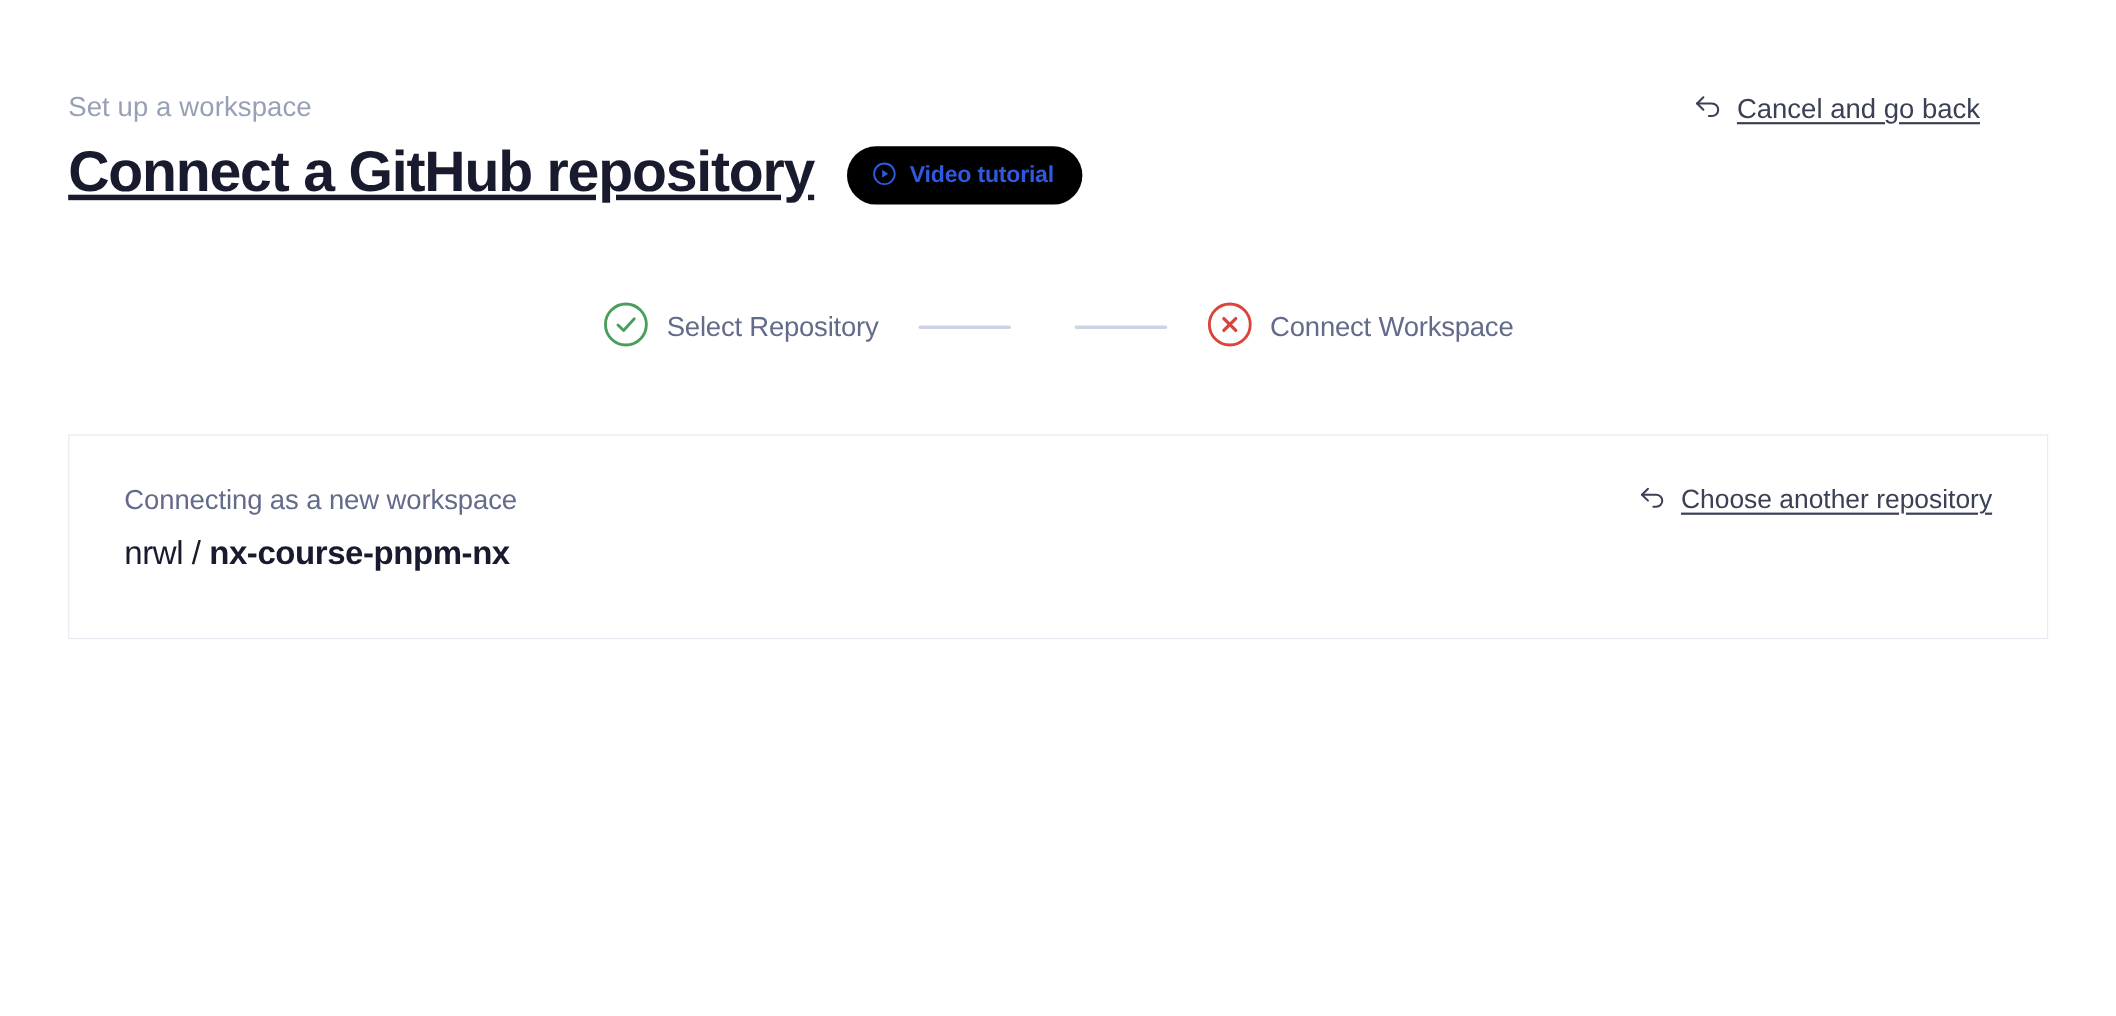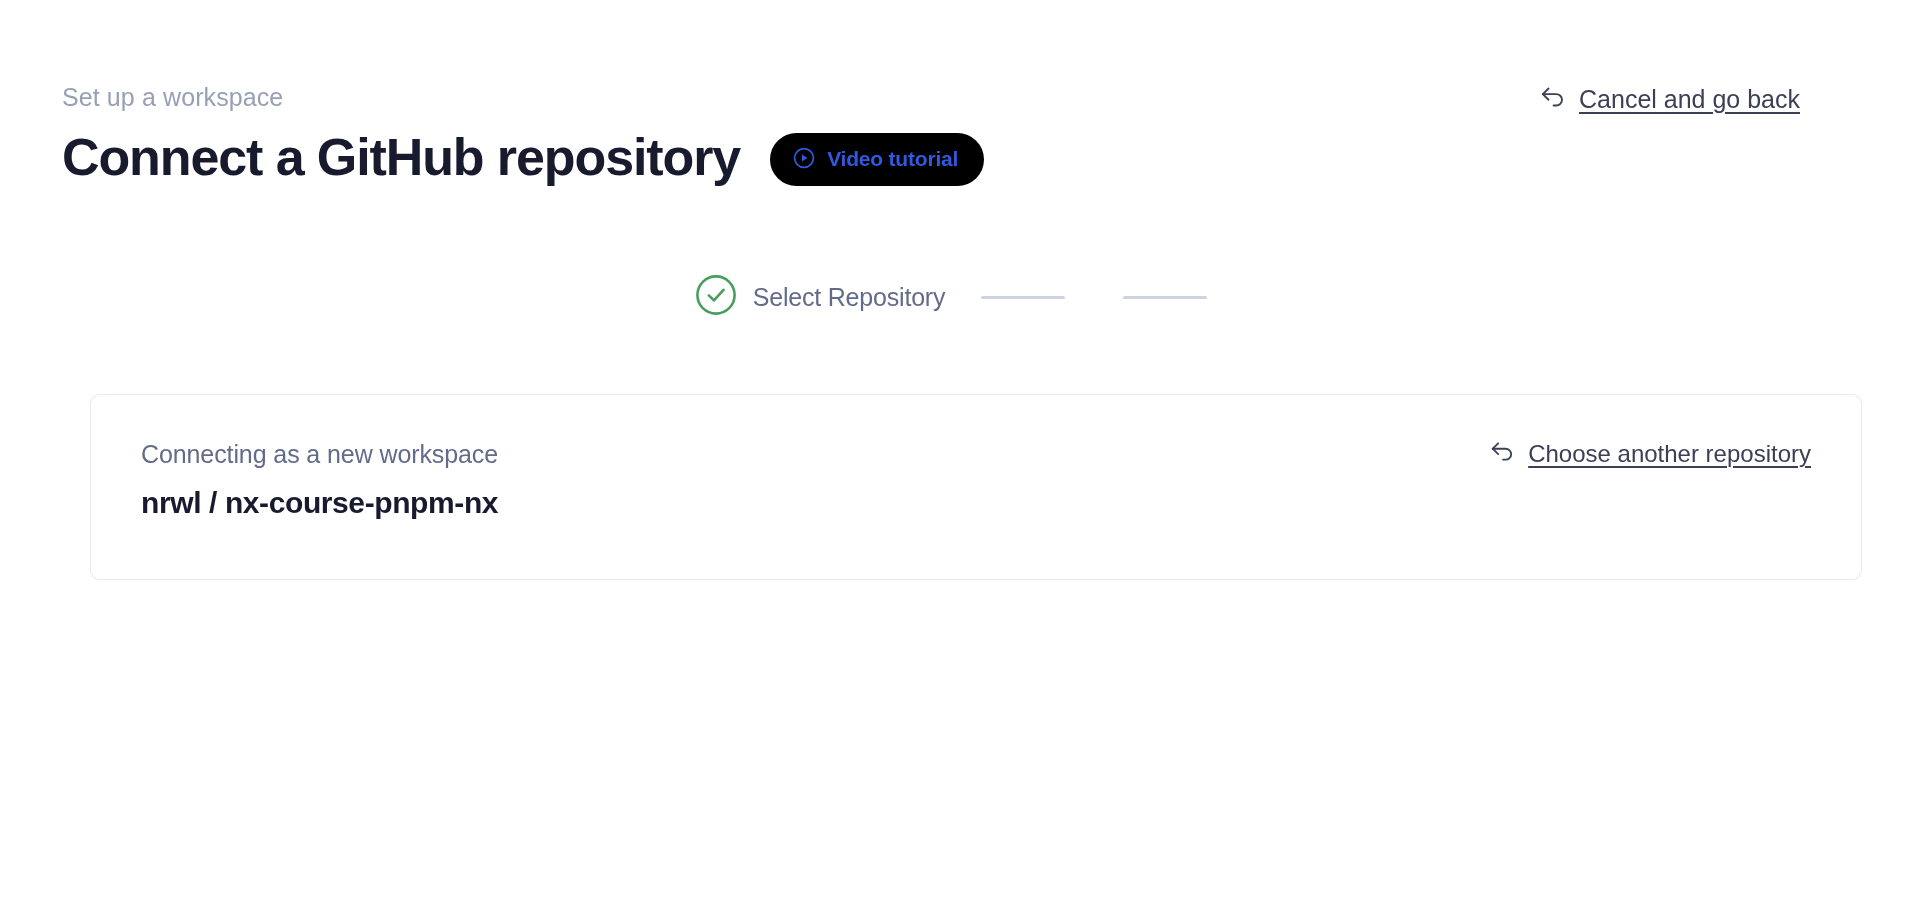--- a/index.html
+++ b/index.html
@@ -40,20 +40,21 @@
     margin-top: 16px;
   }
 
   .page-title {
     font-size: 52px;
     font-weight: 700;
     color: #181a2e;
     letter-spacing: -1.1px;
     line-height: 1.12;
     white-space: nowrap;
+    text-decoration: underline;
   }
 
   .video-btn {
     display: inline-flex;
     align-items: center;
     gap: 11px;
     background: #000000;
     border: none;
     border-radius: 999px;
     padding: 13px 26px 13px 22px;
@@ -126,45 +127,44 @@
     margin: 0 22px;
     flex: 0 0 auto;
   }
 
   
   .cards { margin-top: 74px; }
 
   .card {
     position: relative;
     border: 1px solid #e6e8ef;
-    border-radius: 10px;
+    border-radius: 0;
     background: #ffffff;
     padding: 44px 50px 48px 50px;
     min-height: 186px;
-    margin-left: 28px;
   }
 
   .card + .card { margin-top: 68px; }
 
   .card-caption {
     font-size: 25px;
     color: #636b8a;
     letter-spacing: -0.1px;
     line-height: 1.2;
   }
 
   .card-value {
     margin-top: 16px;
     font-size: 30px;
     color: #181a2e;
     letter-spacing: -0.4px;
     line-height: 1.2;
   }
 
-  .card-value .owner { font-weight: 700; }
+  .card-value .owner { font-weight: 400; }
   .card-value .repo  { font-weight: 700; }
 
   .card-link {
     position: absolute;
     top: 44px;
     right: 50px;
     display: inline-flex;
     align-items: center;
     gap: 12px;
     text-decoration: none;
@@ -227,20 +227,29 @@
         </svg>
       </span>
       <span class="step-label">Select Repository</span>
     </div>
 
     <div class="connector"></div>
 
 
     <div class="connector"></div>
 
+    <div class="step">
+      <span class="step-icon">
+        <svg width="42" height="42" viewBox="0 0 42 42" fill="none">
+          <circle cx="21" cy="21" r="18.6" stroke="#d9453a" stroke-width="2.6"></circle>
+          <path d="M15.6 15.6L26.4 26.4M26.4 15.6L15.6 26.4" stroke="#d9453a" stroke-width="3" stroke-linecap="round"></path>
+        </svg>
+      </span>
+      <span class="step-label">Connect Workspace</span>
+    </div>
 
   </div>
 
   <div class="cards">
 
     <div class="card">
       <div class="card-caption">Connecting as a new workspace</div>
       <div class="card-value">
         <span class="owner">nrwl / </span><span class="repo">nx-course-pnpm-nx</span>
       </div>

